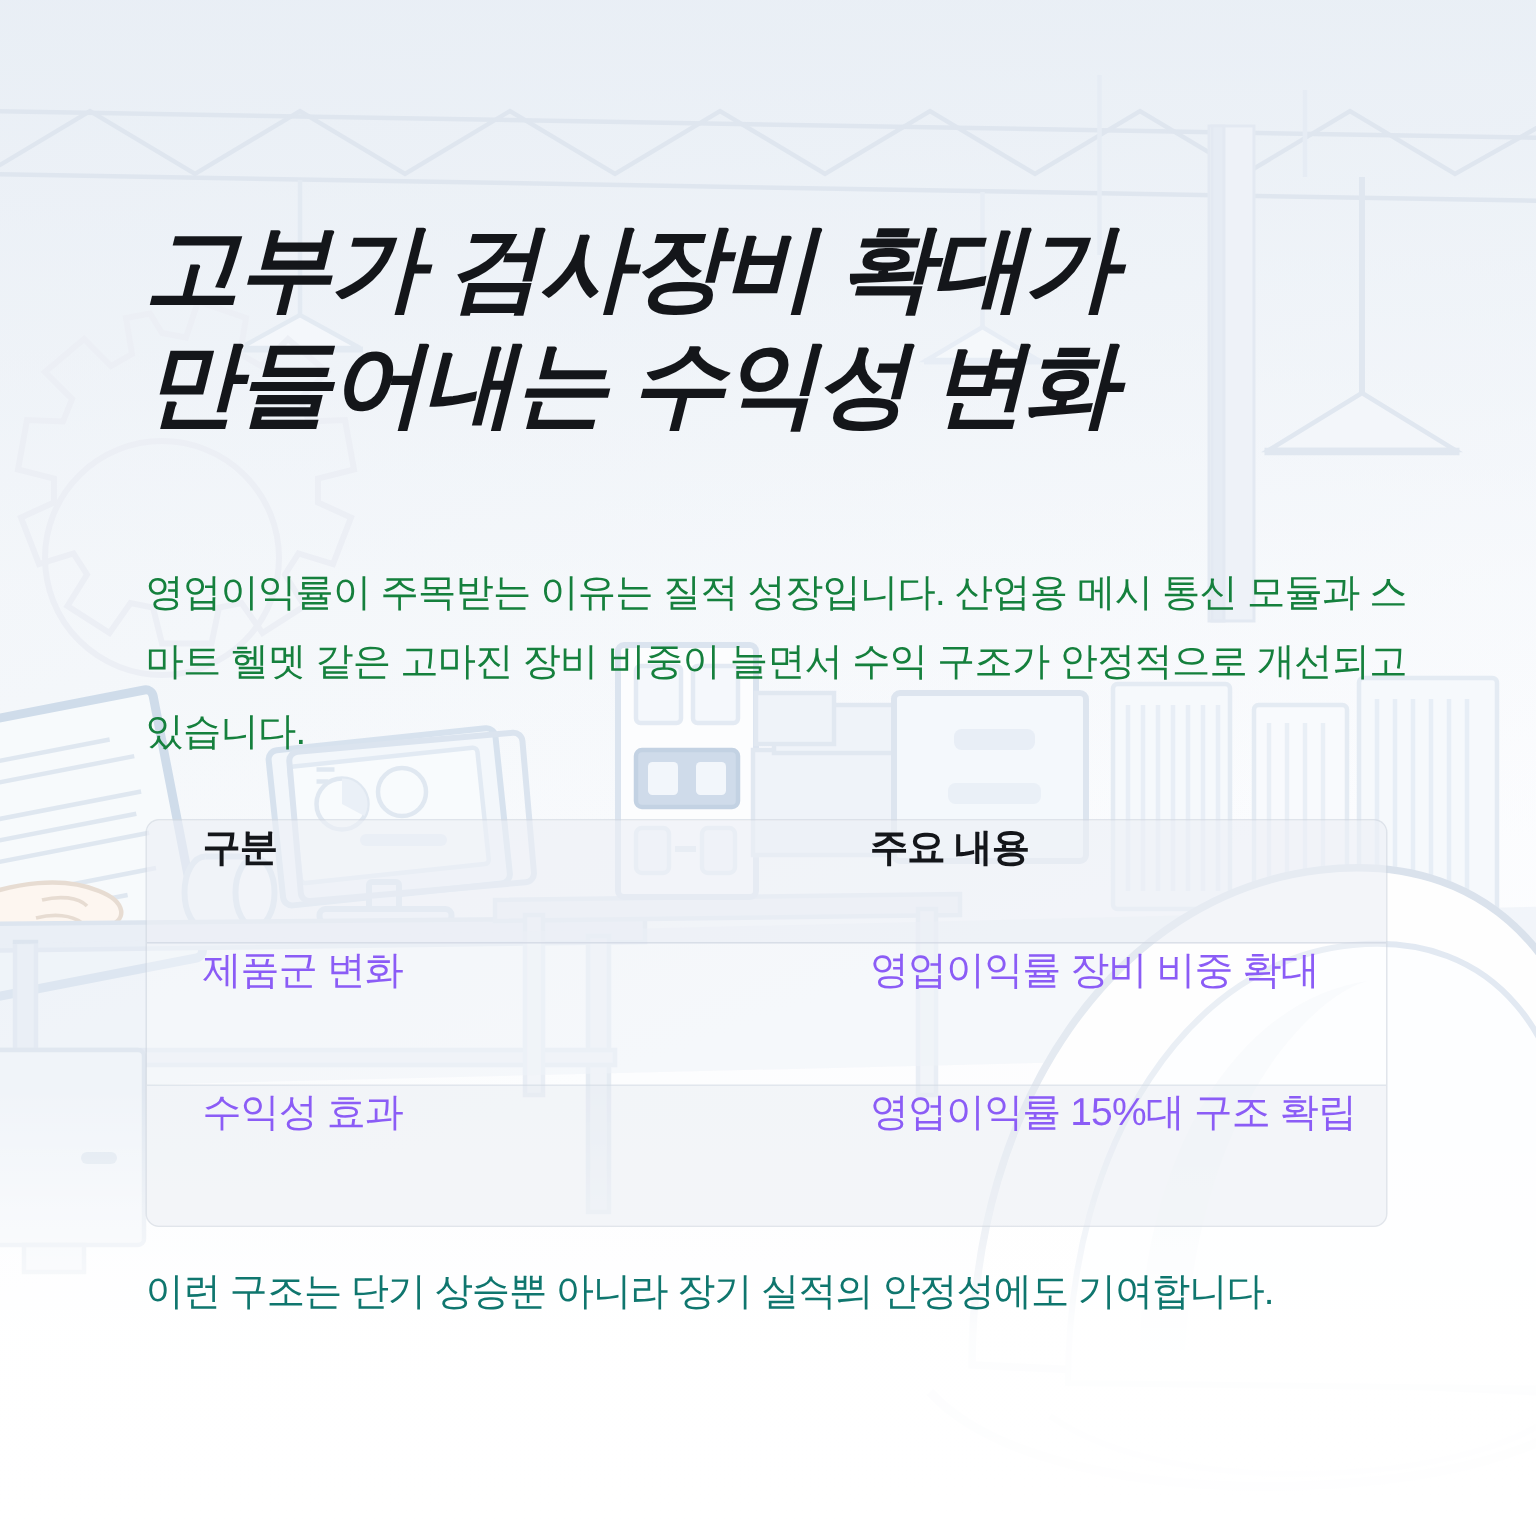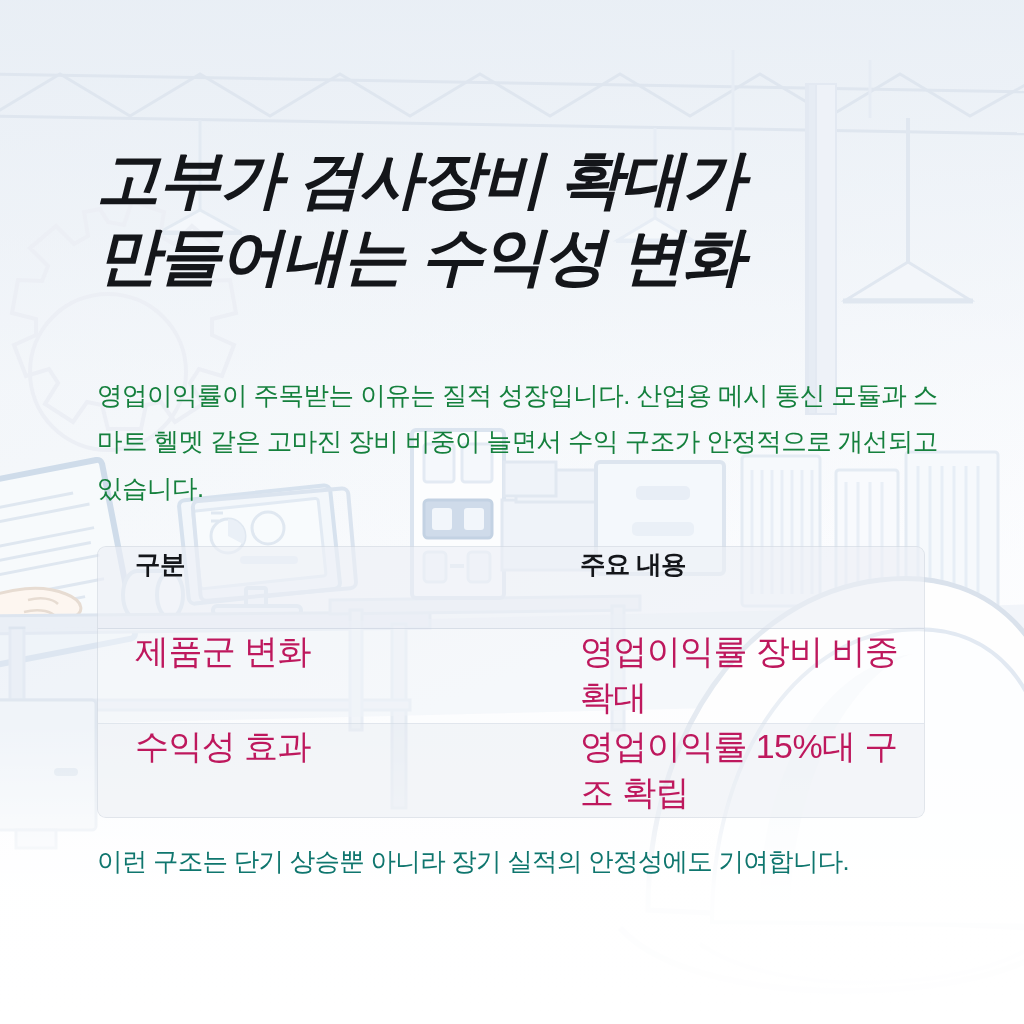--- a/index.html
+++ b/index.html
@@ -75,21 +75,21 @@
   .trow.body + .trow.body { border-top:1px solid rgba(205,212,223,.45); }
 
   .cell { padding:0 0 0 37px; }
   .cell.c1 { width:446px; }
   .cell.c2 { width:382px; }
 
   .trow.head .cell {
     font-size:25.5px; font-weight:700; letter-spacing:-0.6px; color:#14161a;
   }
   .trow.body .cell {
-    font-size:34px; font-weight:400; letter-spacing:-0.6px; color:#be185d;
+    font-size:26px; font-weight:400; letter-spacing:-0.6px; color:#8b5cf6;
   }
 
   .closing {
     position:absolute; left:97px; top:842px; width:880px;
     font-size:25.5px; font-weight:400; line-height:1.5;
     letter-spacing:-0.7px; color:#0f766e;
   }
 </style>
 </head>
 <body>

